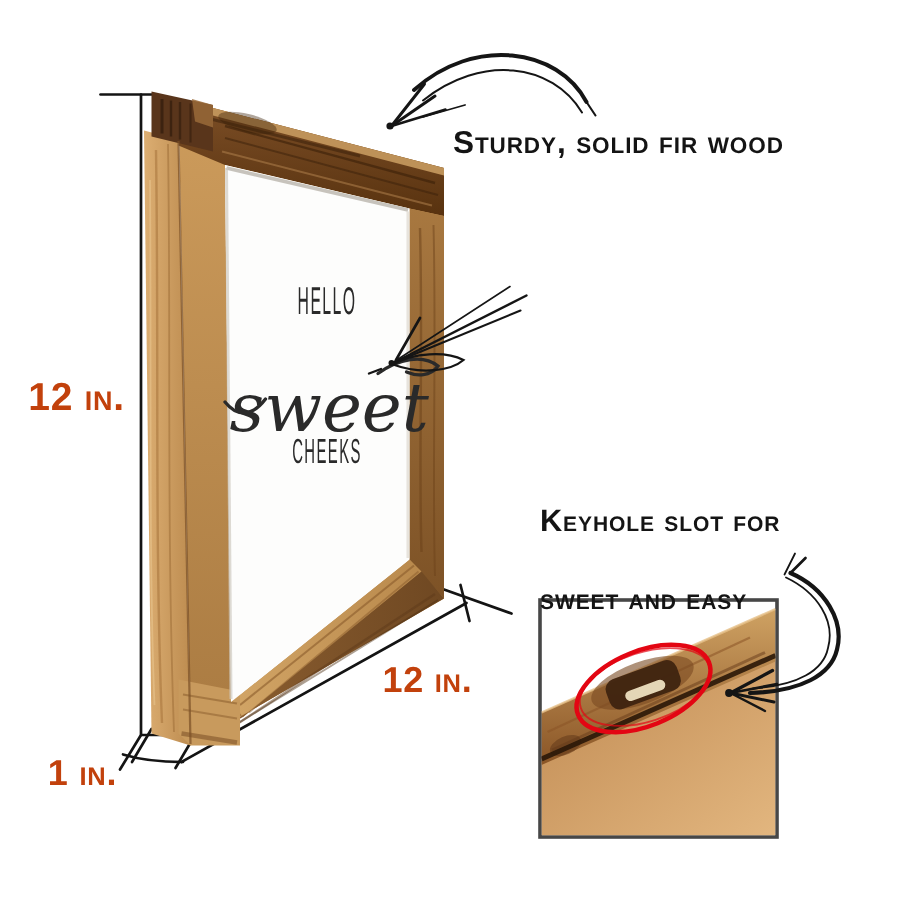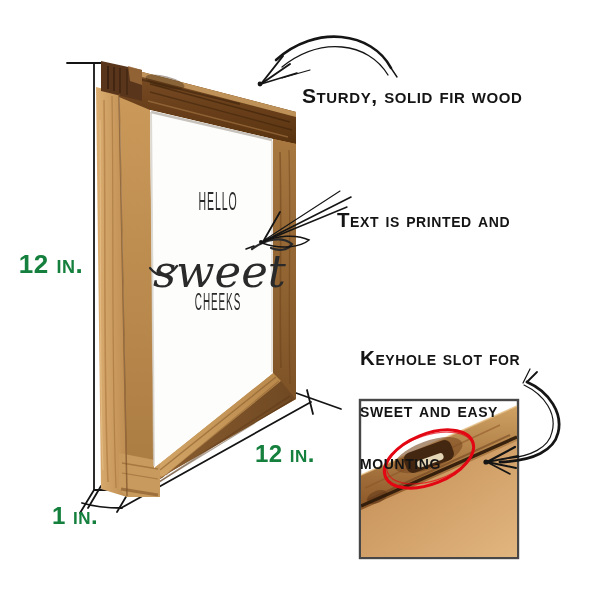--- a/index.html
+++ b/index.html
@@ -3,25 +3,25 @@
 <meta charset="utf-8">
 <style>
   html,body{margin:0;padding:0;background:#ffffff;}
   .canvas{position:relative;width:600px;height:600px;background:#ffffff;overflow:hidden;
           font-family:"Liberation Sans",sans-serif;}
   .canvas svg{position:absolute;left:0;top:0;}
   .callout{position:absolute;font-weight:700;font-variant:small-caps;color:#141414;
            letter-spacing:.6px;white-space:pre-line;}
   #callout-wood{left:302px;top:84px;font-size:21px;text-align:right;}
   #callout-print{left:337px;top:179px;font-size:20.5px;line-height:27px;}
-  #callout-keyhole{left:360px;top:319px;font-size:20.5px;line-height:26px;}
-  .dim{position:absolute;font-weight:700;font-variant:small-caps;color:#15803d;text-align:center;
+  #callout-keyhole{left:360px;top:309px;font-size:20.5px;line-height:26px;}
+  .dim{position:absolute;font-weight:700;font-variant:small-caps;color:#c2410c;text-align:center;
        letter-spacing:.5px;}
   #dim-height{left:12px;top:249px;width:78px;font-size:26px;}
-  #dim-depth{left:36px;top:502px;width:78px;font-size:24px;}
+  #dim-depth{left:16px;top:502px;width:78px;font-size:24px;}
   #dim-width{left:242px;top:440px;width:86px;font-size:24px;}
   .sign-line{position:absolute;color:#2a2a2a;text-align:center;}
   #sign-hello{left:158px;top:192px;width:120px;font-size:17px;letter-spacing:1.5px;
               transform:scale(.62,1.52);font-weight:400;}
   #sign-sweet{left:153px;top:224px;width:132px;font-size:45px;line-height:60px;
               font-family:"DejaVu Serif",serif;font-style:italic;font-weight:400;margin-top:18px;}
   #sign-cheeks{left:158px;top:294px;width:120px;font-size:16px;letter-spacing:1.5px;
                transform:scale(.62,1.45);font-weight:400;}
 </style>
 </head>
@@ -193,24 +193,22 @@
       </g>
     </g>
   </svg>
 
   <div class="sign-line" id="sign-hello">HELLO</div>
   <div class="sign-line" id="sign-sweet">sweet</div>
   <div class="sign-line" id="sign-cheeks">CHEEKS</div>
 
   <div class="callout" id="callout-wood">Sturdy, solid fir wood</div>
   <div class="callout" id="callout-print">
-    <div>Text is printed and</div>
   </div>
   <div class="callout" id="callout-keyhole">
     <div>Keyhole slot for</div>
     <div>sweet and easy</div>
-    <div>mounting</div>
   </div>
 
   <div class="dim" id="dim-height">12 in.</div>
   <div class="dim" id="dim-width">12 in.</div>
   <div class="dim" id="dim-depth">1 in.</div>
 </div>
 
 </body></html>

